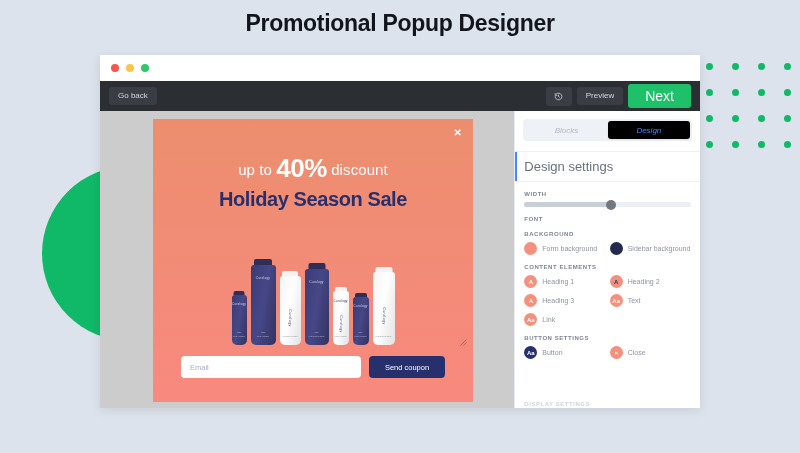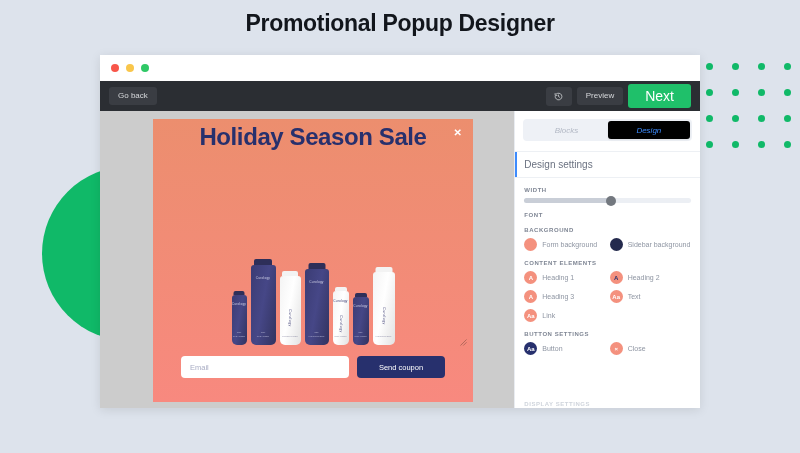--- a/index.html
+++ b/index.html
@@ -107,21 +107,21 @@
     margin-top:34px;text-align:center;color:#fff;
     font-size:15px;font-weight:300;letter-spacing:.1px;
     white-space:nowrap;
   }
   .promo-line b{
     font-size:26px;font-weight:bold;vertical-align:-2px;
     letter-spacing:-.5px;
   }
   .promo-head{
     margin-top:4px;text-align:center;
-    color:#27306d;font-size:24px;font-weight:bold;
+    color:#27306d;font-size:20px;font-weight:bold;
     letter-spacing:-.4px;
   }
 
   
   .shelf{
     position:absolute;left:0;right:0;top:104px;height:122px;
     display:flex;align-items:flex-end;justify-content:center;gap:4px;
   }
   .prod{position:relative;}
   .prod .body{
@@ -159,21 +159,21 @@
   .formrow{
     position:absolute;left:28px;right:28px;bottom:24px;
     display:flex;gap:8px;align-items:flex-start;
   }
   .email-input{
     flex:1;height:22px;background:#fff;border-radius:4px;
     display:flex;align-items:center;padding-left:9px;
     font-size:7.5px;color:#a9adc4;box-sizing:border-box;
   }
   .coupon-btn{
-    width:88px;height:22px;background:#27306d;border-radius:4px;
+    width:76px;height:22px;background:#27306d;border-radius:4px;
     color:#fff;font-size:7.5px;display:flex;align-items:center;
     justify-content:center;
   }
   .resize-handle{
     position:absolute;right:6px;bottom:56px;
     width:7px;height:7px;opacity:.55;
   }
 
   
   .panel{
@@ -187,21 +187,21 @@
   }
   .seg div{
     flex:1;display:flex;align-items:center;justify-content:center;
     font-size:8px;border-radius:3px;
   }
   .seg .off{color:#b3b9c5;}
   .seg .on{background:#000000;color:#3d8bfd;box-shadow:0 1px 2px rgba(0,0,0,.08);}
   .settings-row{
     margin-top:10px;padding:7px 0 7px 9px;
     border-top:1px solid #edf0f4;border-bottom:1px solid #edf0f4;
-    font-size:10px;color:#6a7180;position:relative;
+    font-size:13px;color:#6a7180;position:relative;
   }
   .settings-row:before{
     content:"";position:absolute;left:0;top:0;bottom:0;width:2px;
     background:#3d8bfd;
   }
   .sec-label{
     font-size:6px;font-weight:bold;letter-spacing:.55px;
     color:#7f8694;margin:9px 0 5px 9px;
   }
   .slider{
@@ -294,20 +294,25 @@
     </div>
   </div>
 
   <div class="wbody">
 
     <div class="canvas">
       <div class="popup">
 
         <div class="popup-close">✕</div>
 
+        <div class="promo-line">
+          <span>up to</span>
+          <b>40%</b>
+          <span>discount</span>
+        </div>
 
         <div class="promo-head">Holiday Season Sale</div>
 
         <div class="shelf" id="shelf">
             <div class="prod navy" style="width: 15px; height: 54px;">
               <div class="body" style="width: 15px; height: 50px; margin-top: 4px;">
                 <div class="brand" style="top: 7px;">Curology</div>
                 <div class="subtxt">GEL<br>CLEANSER</div>
               </div>
               <div class="cap" style="width: 11px; height: 4px; top: 0px;"></div>

